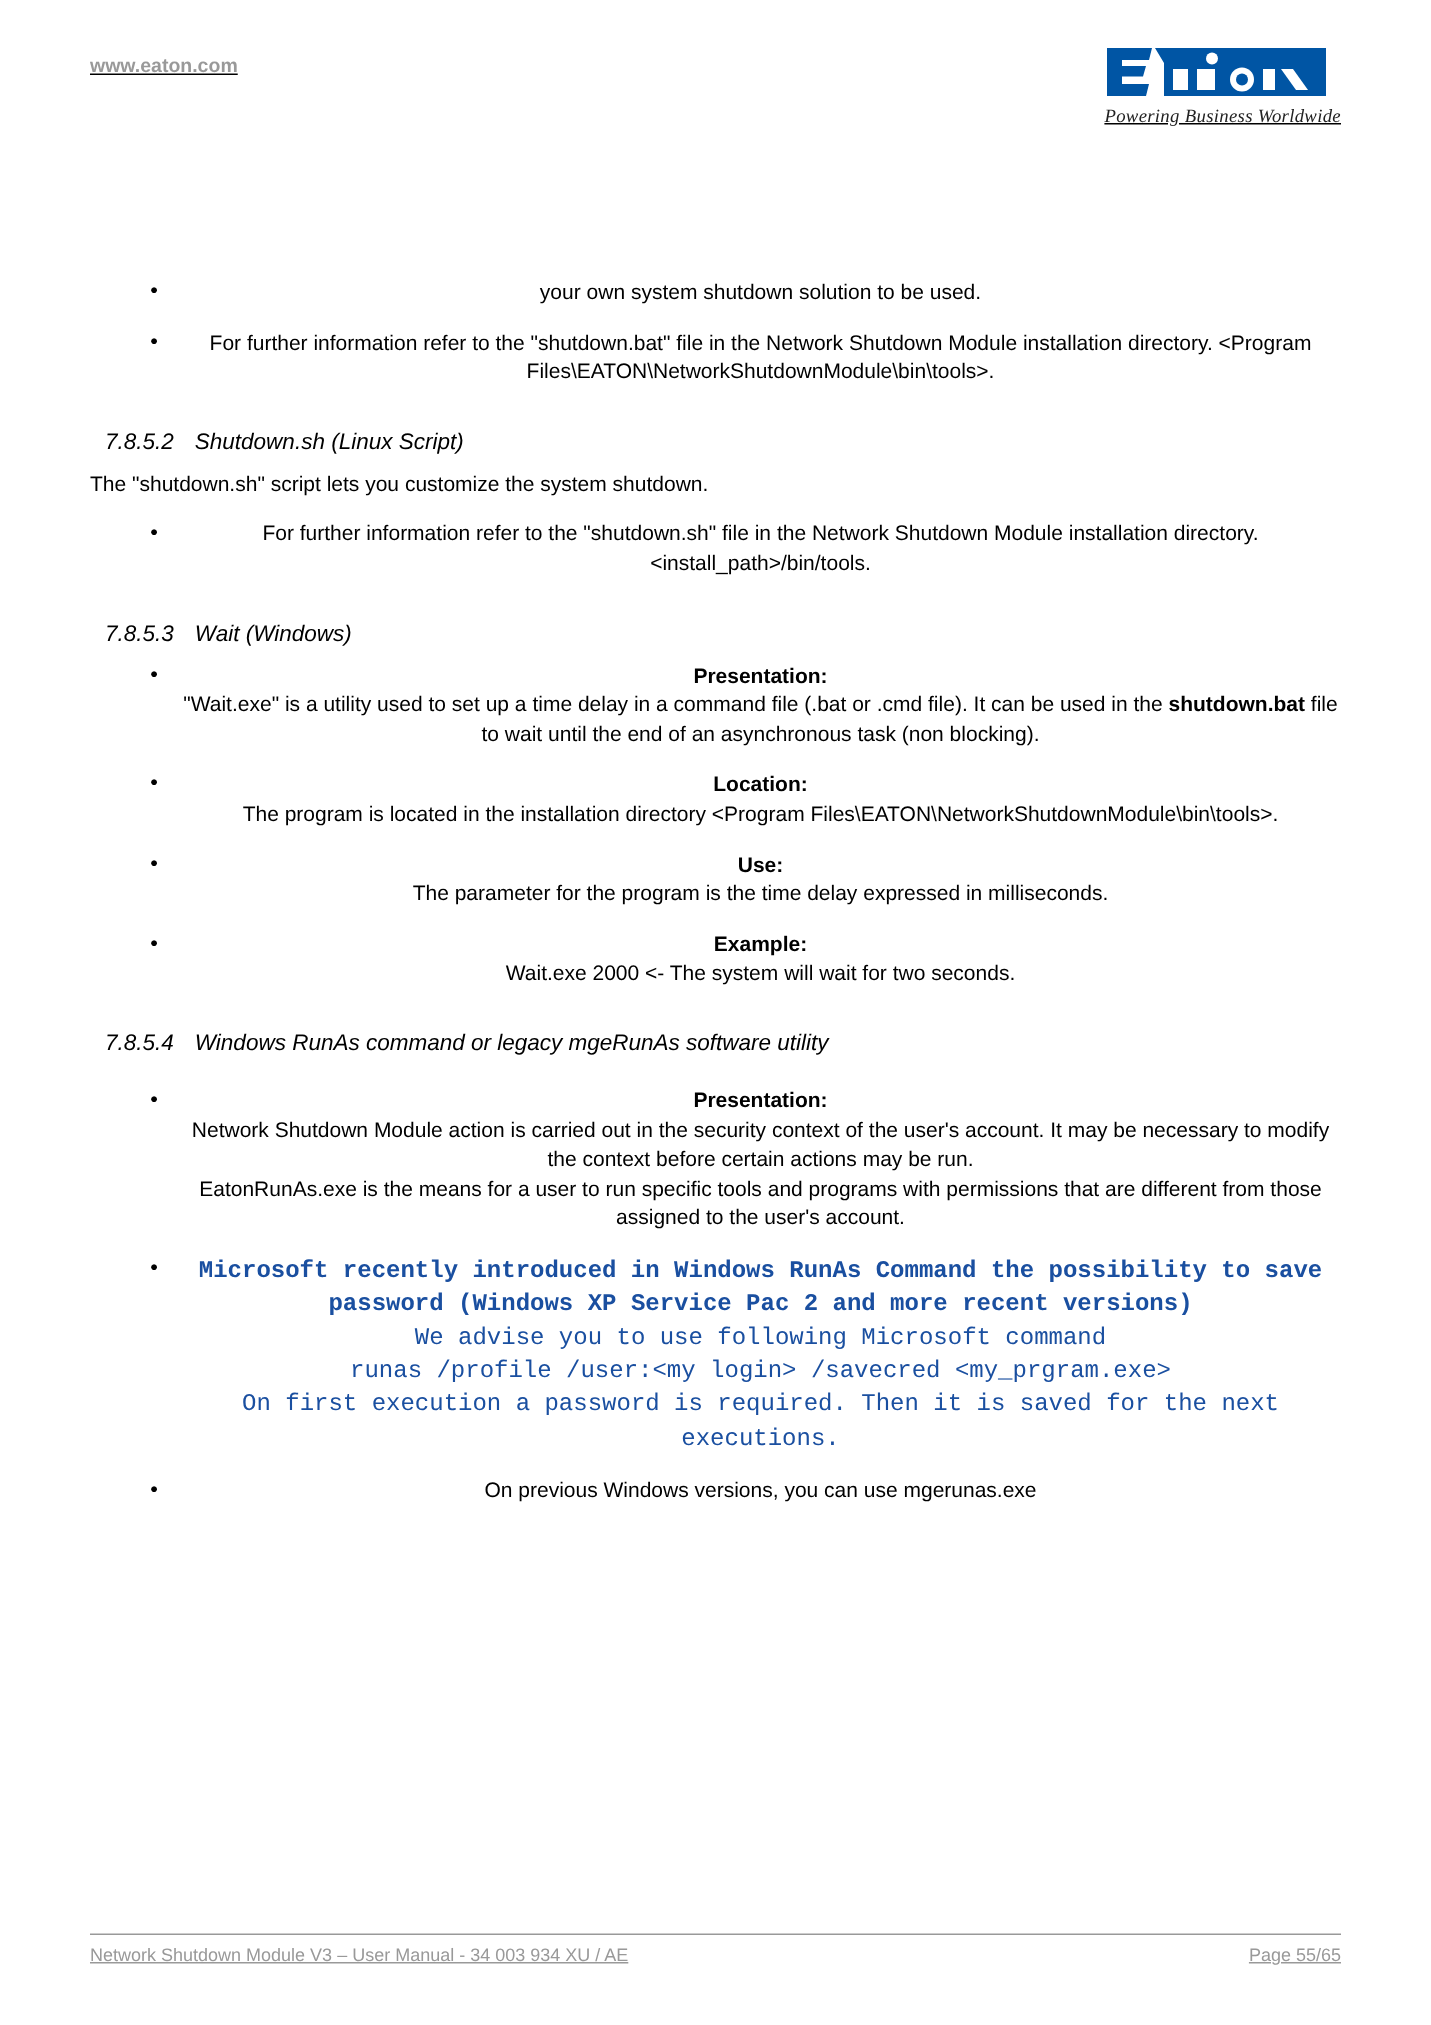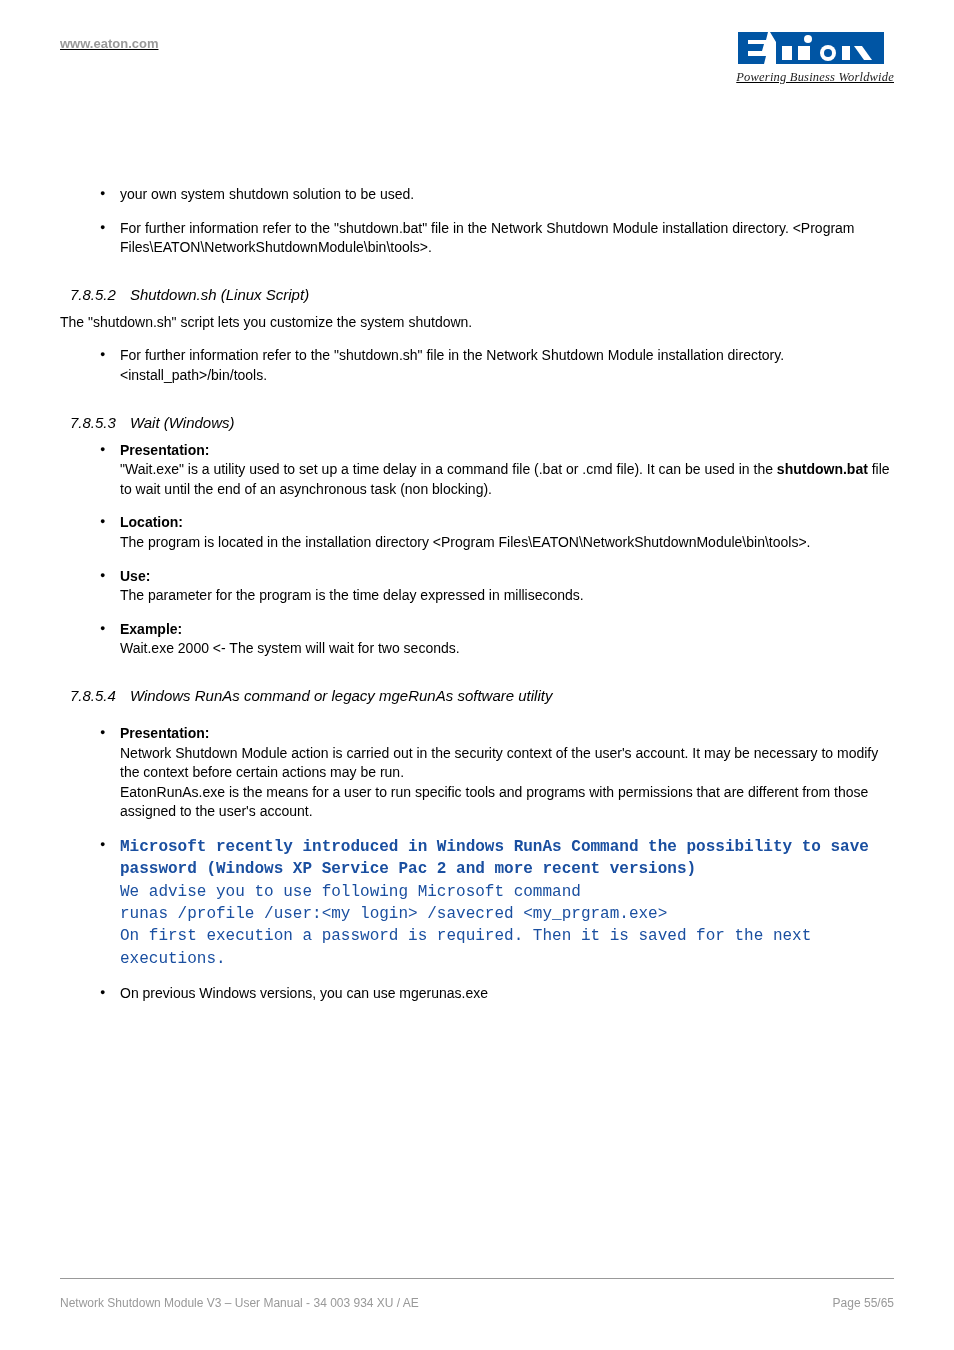--- a/index.html
+++ b/index.html
@@ -45,20 +45,21 @@
   ul.bullets {
     list-style: none;
     padding-left: 40px;
     margin-bottom: 28px;
   }
   ul.bullets > li {
     position: relative;
     padding-left: 20px;
     margin-bottom: 14px;
     line-height: 1.4;
+    text-align: center;
   }
   ul.bullets > li::before {
     content: "●";
     position: absolute;
     left: 0;
     top: 2px;
     font-size: 9px;
   }
   .section-heading {
     font-style: italic;
@@ -78,25 +79,26 @@
     font-size: 16px;
     line-height: 1.4;
   }
   .mono .bold { font-weight: bold; }
   .footer {
     position: absolute;
     left: 60px;
     right: 60px;
     bottom: 40px;
     border-top: 1px solid #999;
-    padding-top: 17px;
+    padding-top: 6px;
     display: flex;
     justify-content: space-between;
     color: #999;
     font-size: 12px;
+    text-decoration: underline;
   }
 </style>
 </head>
 <body>
 
 <div class="page">
 
   <div class="header">
     <div class="header-url">www.eaton.com</div>
     <div class="logo-block">

